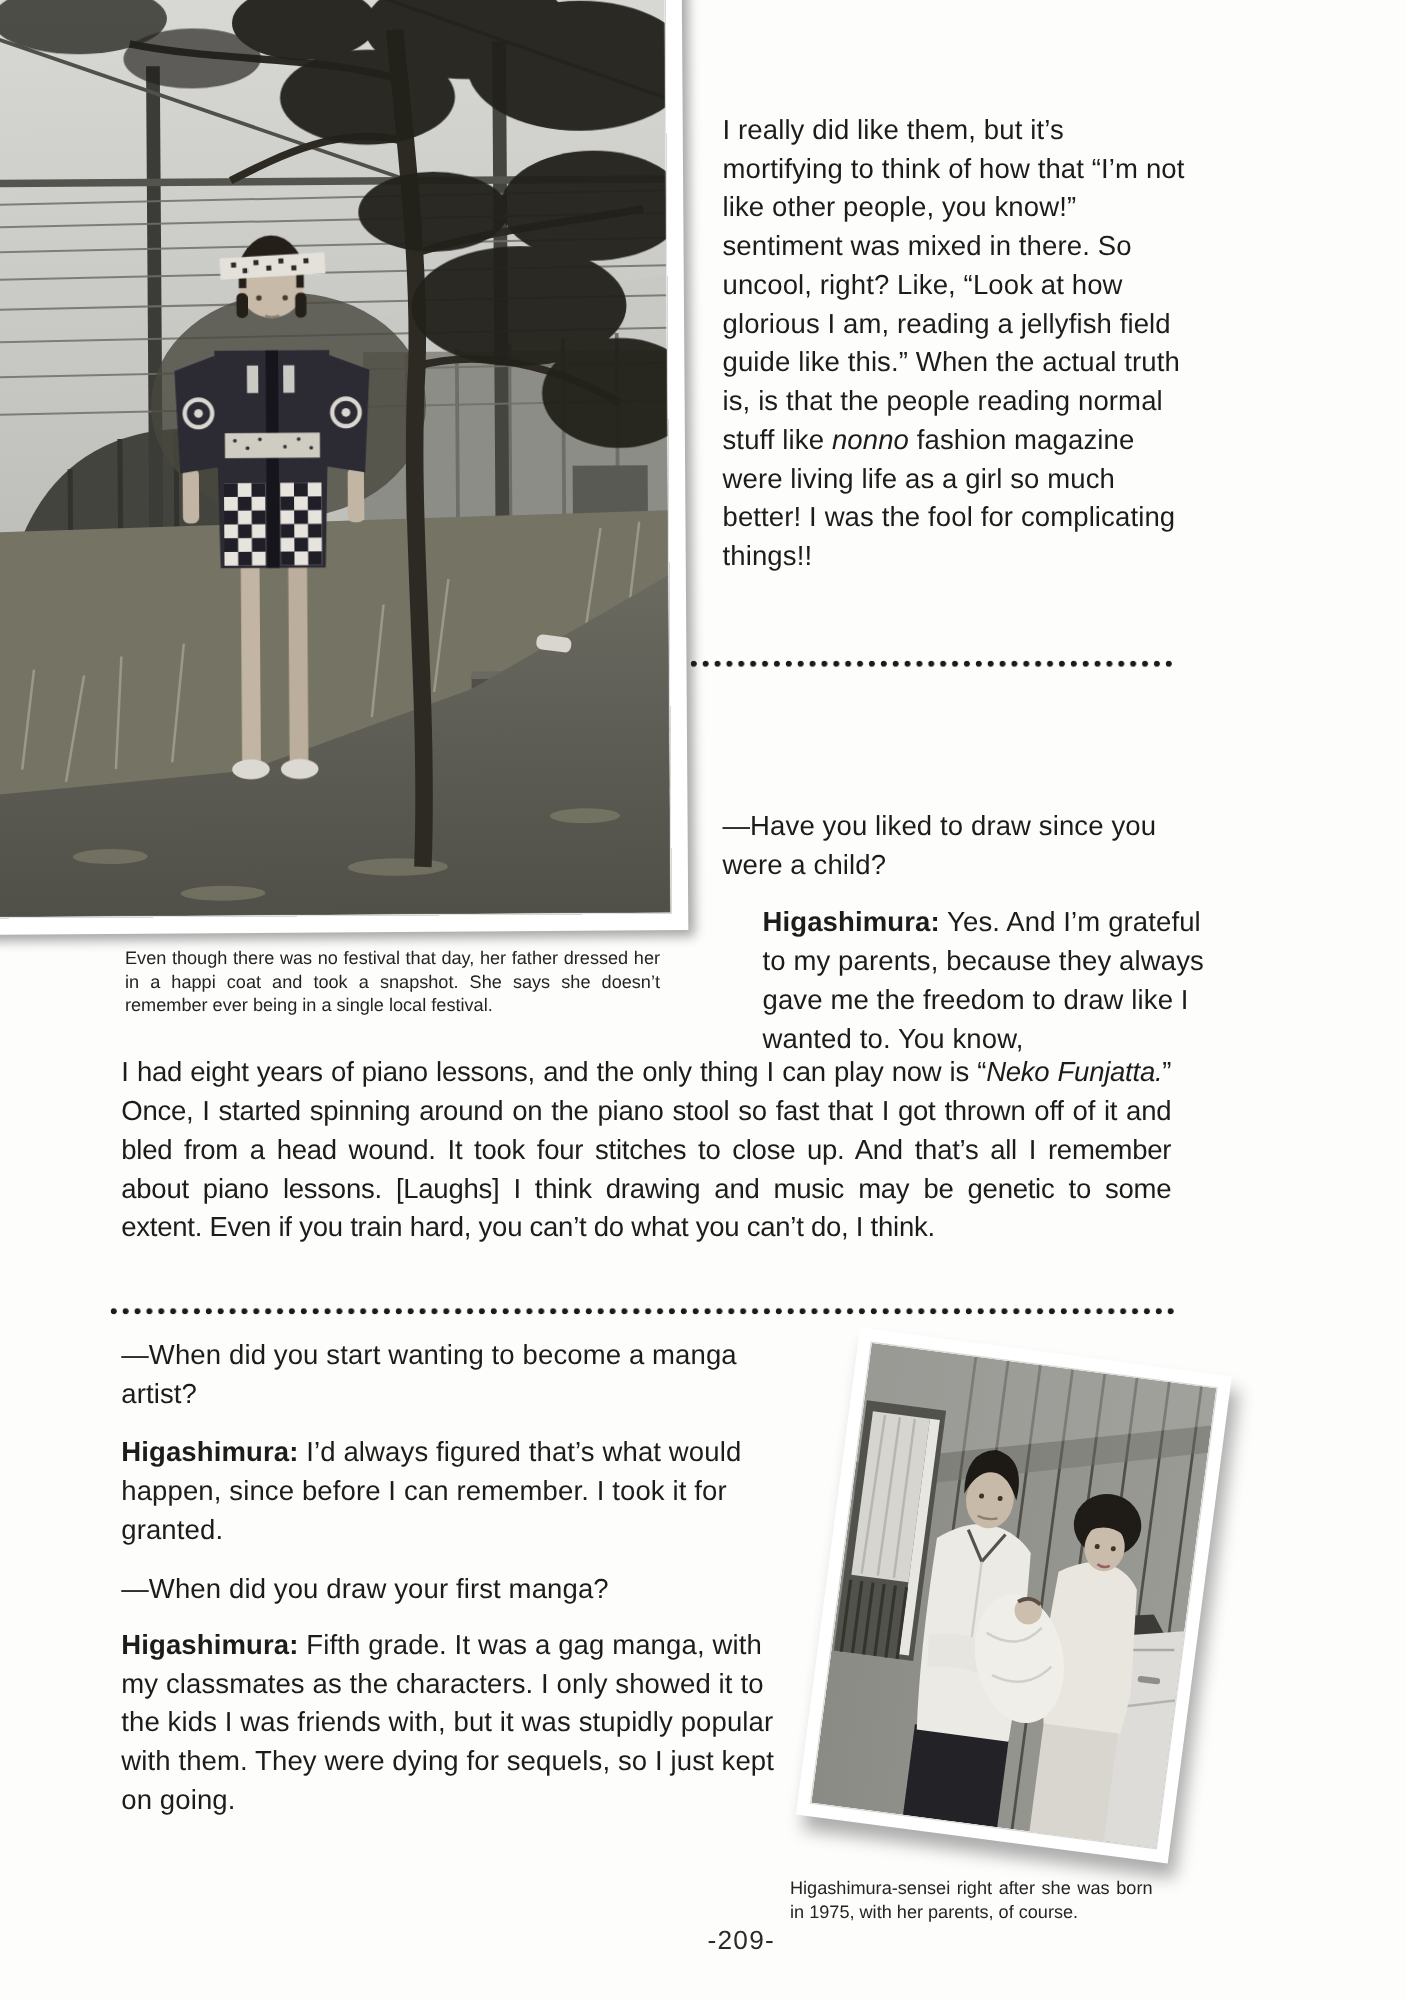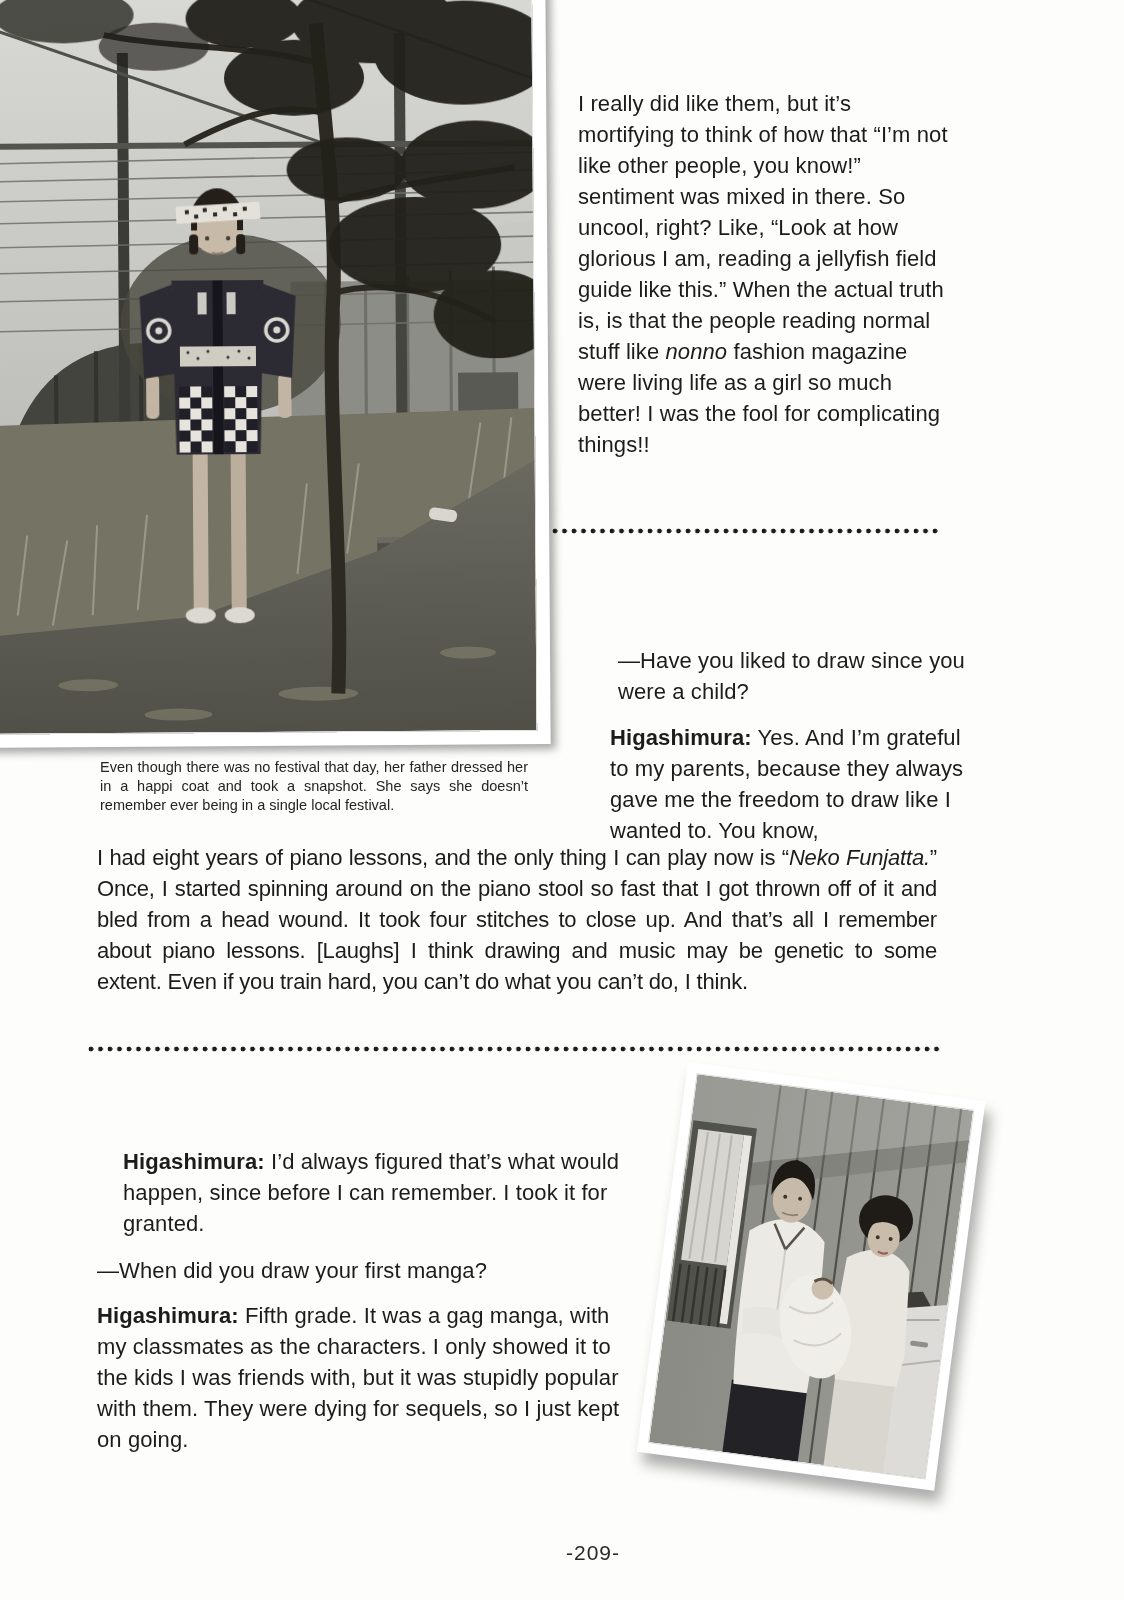--- a/index.html
+++ b/index.html
@@ -30,25 +30,25 @@
     transform-origin:top left;
     box-shadow:7px 11px 14px rgba(0,0,0,0.32);
   }
   .polaroid svg{display:block;width:100%;height:100%;outline:1px solid #d9d9d6;}
   
   .tblock{position:absolute;font-size:22px;line-height:31px;letter-spacing:0.1px;}
   .seg-b{font-weight:700;}
   .seg-i{font-style:italic;}
   .monologue{left:578px;top:88px;width:372px;}
   .q{white-space:normal;}
-  .q1{left:578px;top:645px;width:372px;margin-left:40px;}
+  .q1{left:578px;top:645px;width:372px;}
   .a1{left:578px;top:722px;width:372px;margin-left:32px;}
   .fullpara{left:97px;top:842px;width:840px;text-align:justify;letter-spacing:-0.2px;}
   .q2{left:97px;top:1068px;width:545px;}
-  .a2{left:97px;top:1146px;width:545px;margin-left:26px;}
+  .a2{left:97px;top:1146px;width:545px;}
   .q3{left:97px;top:1255px;width:545px;}
   .a3{left:97px;top:1300px;width:545px;}
   .heading{
     left:578px;top:556px;width:380px;
     font-size:27px;line-height:27px;font-weight:700;
   }
   .heading .hl2{letter-spacing:-0.6px;word-spacing:-2px;}
   .caption{
     position:absolute;
     font-size:14.5px;line-height:19px;
@@ -250,20 +250,21 @@
   <div class="dotted divider1"></div>
 
 
   <div class="tblock q q1">—Have you liked to draw since you were a child?</div>
   <div class="tblock a1"><span class="seg-b">Higashimura:</span><span> Yes. And I’m grateful to my parents, because they always gave me the freedom to draw like I wanted to. You know,</span></div>
 
   <div class="tblock fullpara"><span>I had eight years of piano lessons, and the only thing I can play now is “</span><span class="seg-i">Neko Funjatta.</span><span>” Once, I started spinning around on the piano stool so fast that I got thrown off of it and bled from a head wound. It took four stitches to close up. And that’s all I remember about piano lessons. [Laughs] I think drawing and music may be genetic to some extent. Even if you train hard, you can’t do what you can’t do, I think.</span></div>
 
   <div class="dotted divider2"></div>
 
+  <div class="tblock q q2">—When did you start wanting to become a manga artist?</div>
   <div class="tblock a2"><span class="seg-b">Higashimura:</span><span> I’d always figured that’s what would happen, since before I can remember. I took it for granted.</span></div>
   <div class="tblock q q3">—When did you draw your first manga?</div>
   <div class="tblock a3"><span class="seg-b">Higashimura:</span><span> Fifth grade. It was a gag manga, with my classmates as the characters. I only showed it to the kids I was friends with, but it was stupidly popular with them. They were dying for sequels, so I just kept on going.</span></div>
 
   <div class="polaroid photo2">
     <svg viewBox="0 0 278 371" preserveAspectRatio="none">
       <defs>
         <linearGradient id="wall" x1="0" y1="0" x2="1" y2="0">
           <stop offset="0" stop-color="#8b8b86"></stop>
             <stop offset="1" stop-color="#9b9b96"></stop>
@@ -334,16 +335,17 @@
         <g transform="rotate(-18 150 235)">
           <ellipse cx="150" cy="235" rx="35" ry="52" fill="#f0eee8"></ellipse>
           <path d="M128,210 Q150,230 172,214 M126,244 Q150,262 174,246" stroke="#d2cfc7" stroke-width="2" fill="none"></path>
         </g>
         <circle cx="152" cy="196" r="11" fill="#ccbfae"></circle>
         <path d="M143,190 Q152,183 161,190" stroke="#5a5046" stroke-width="3" fill="none"></path>
       </g>
     </svg>
   </div>
 
+  <div class="caption caption2">Higashimura-sensei right after she was born in 1975, with her parents, of course.</div>
 
   <div class="pagenum">-209-</div>
 
 </div>
 
 </body></html>

